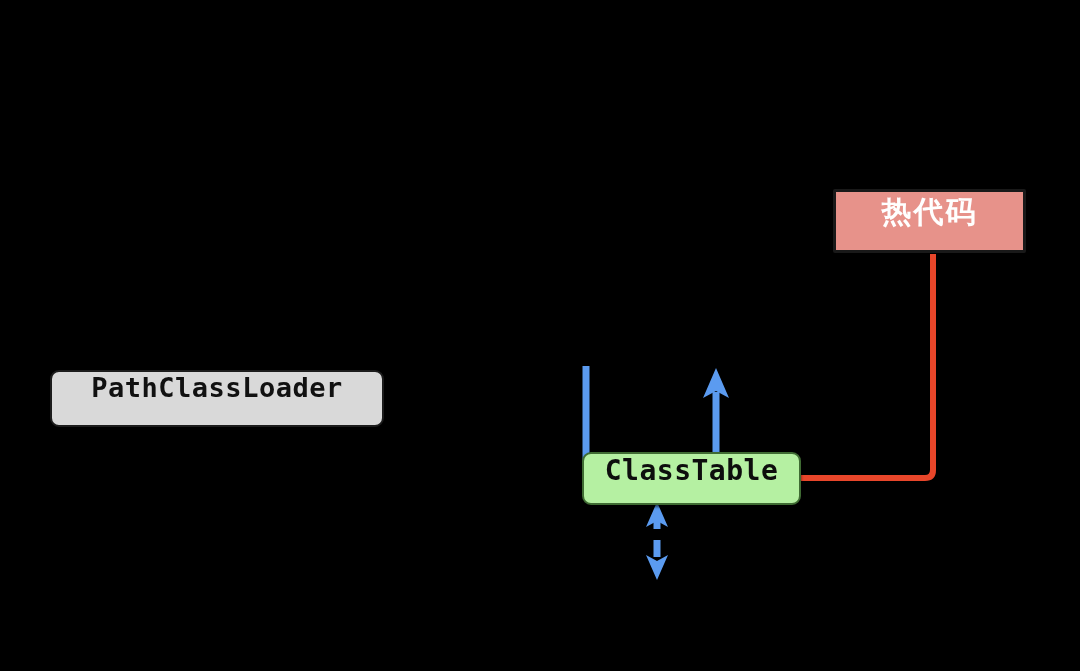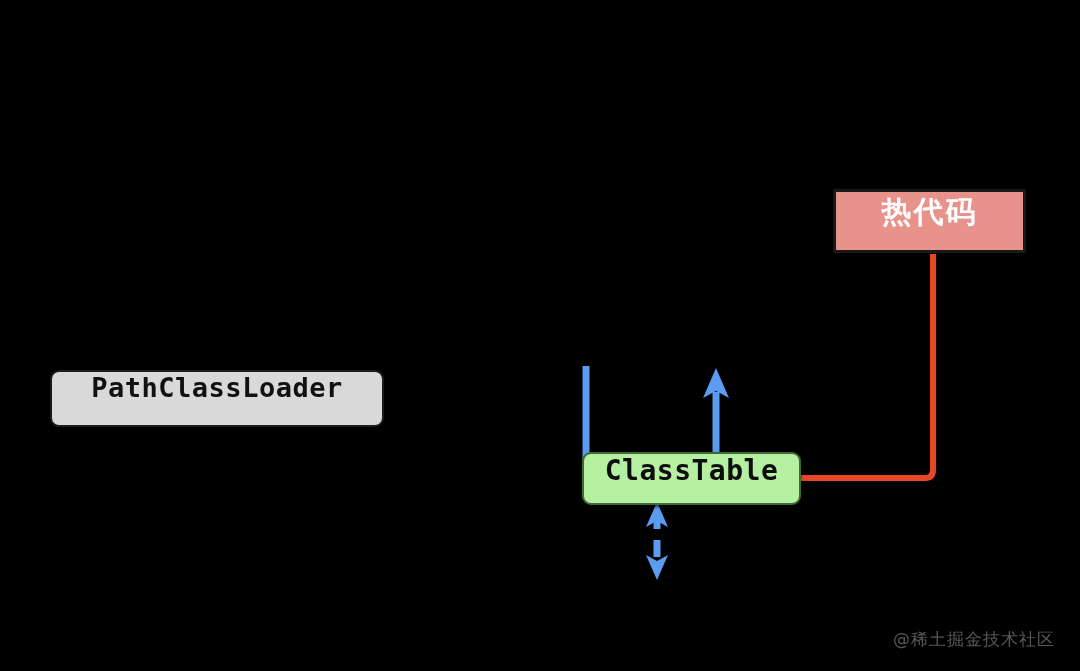--- a/index.html
+++ b/index.html
@@ -130,15 +130,14 @@
 
 
   <div class="node node-green" id="node-classtable">
     <span>ClassTable</span>
   </div>
 
   <div class="node node-salmon" id="node-hotcode">
     <span>热代码</span>
   </div>
 
-  <div id="watermark">@稀土掘金技术社区</div>
 
 </div>
 
 </body></html>

